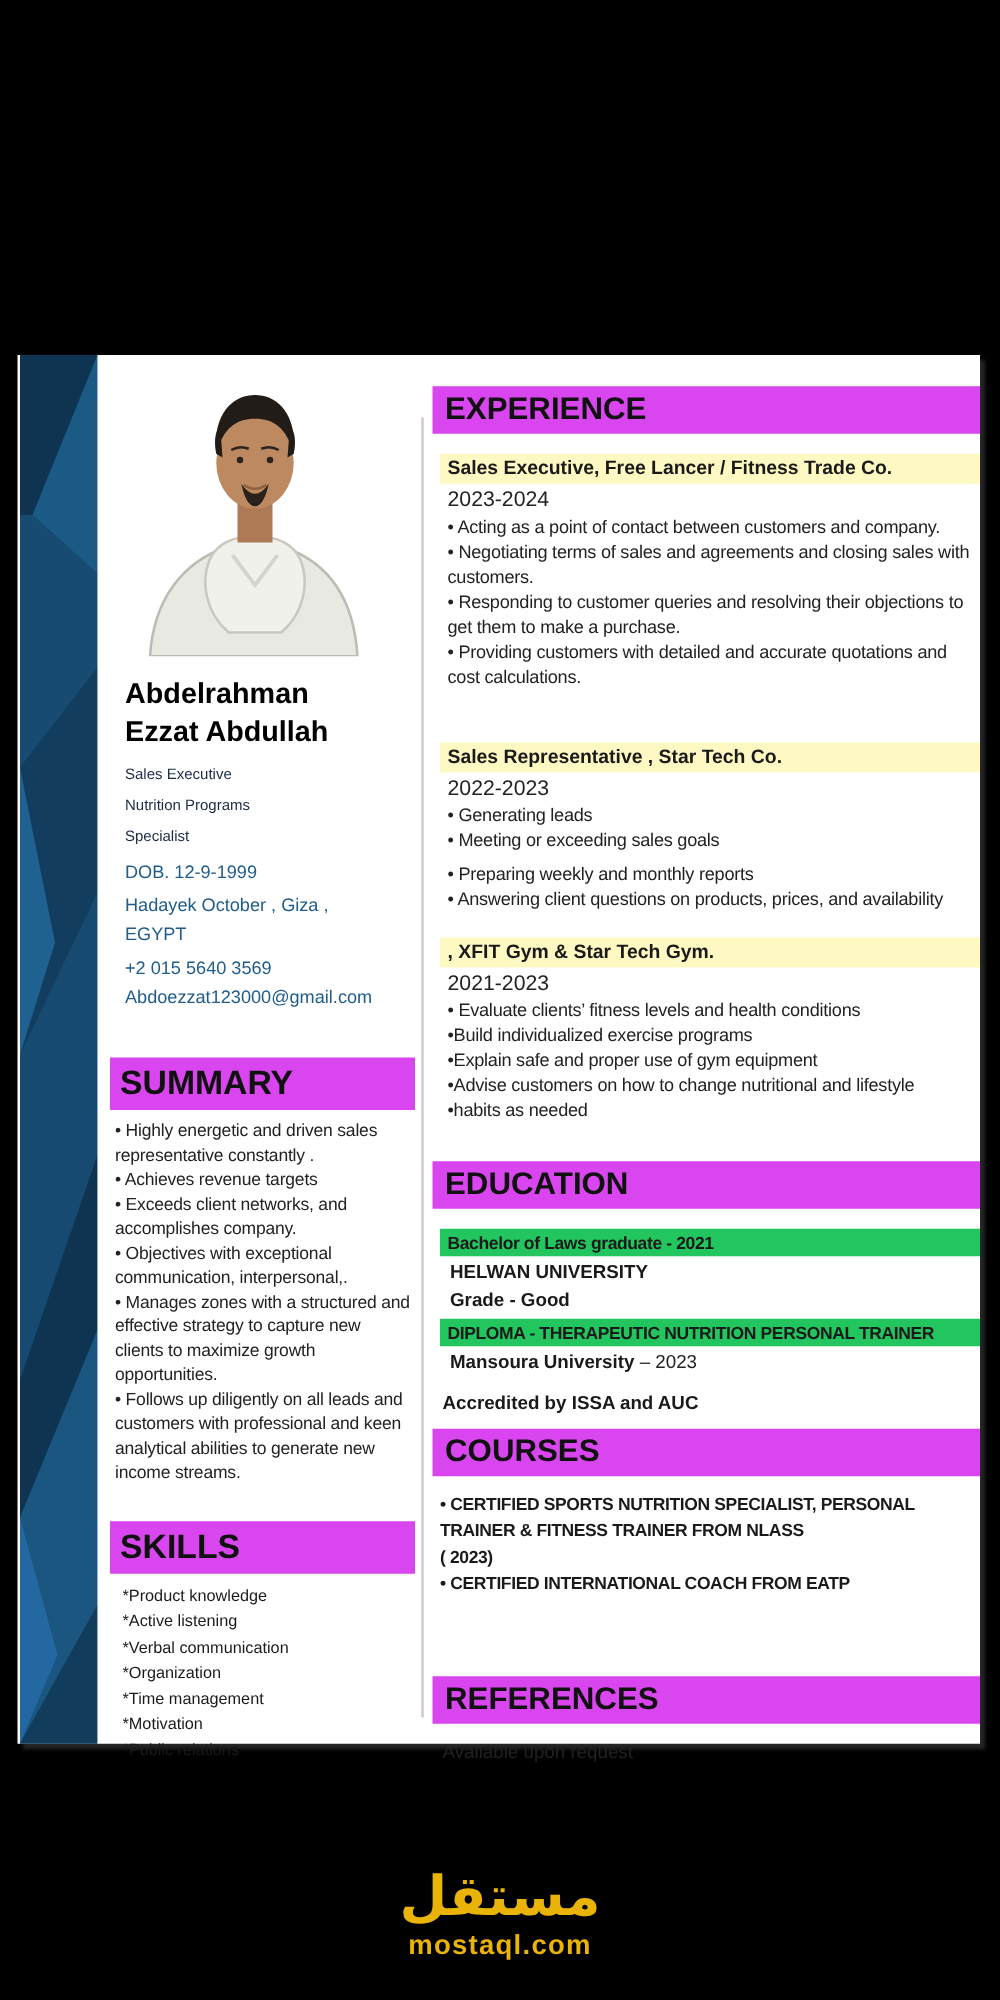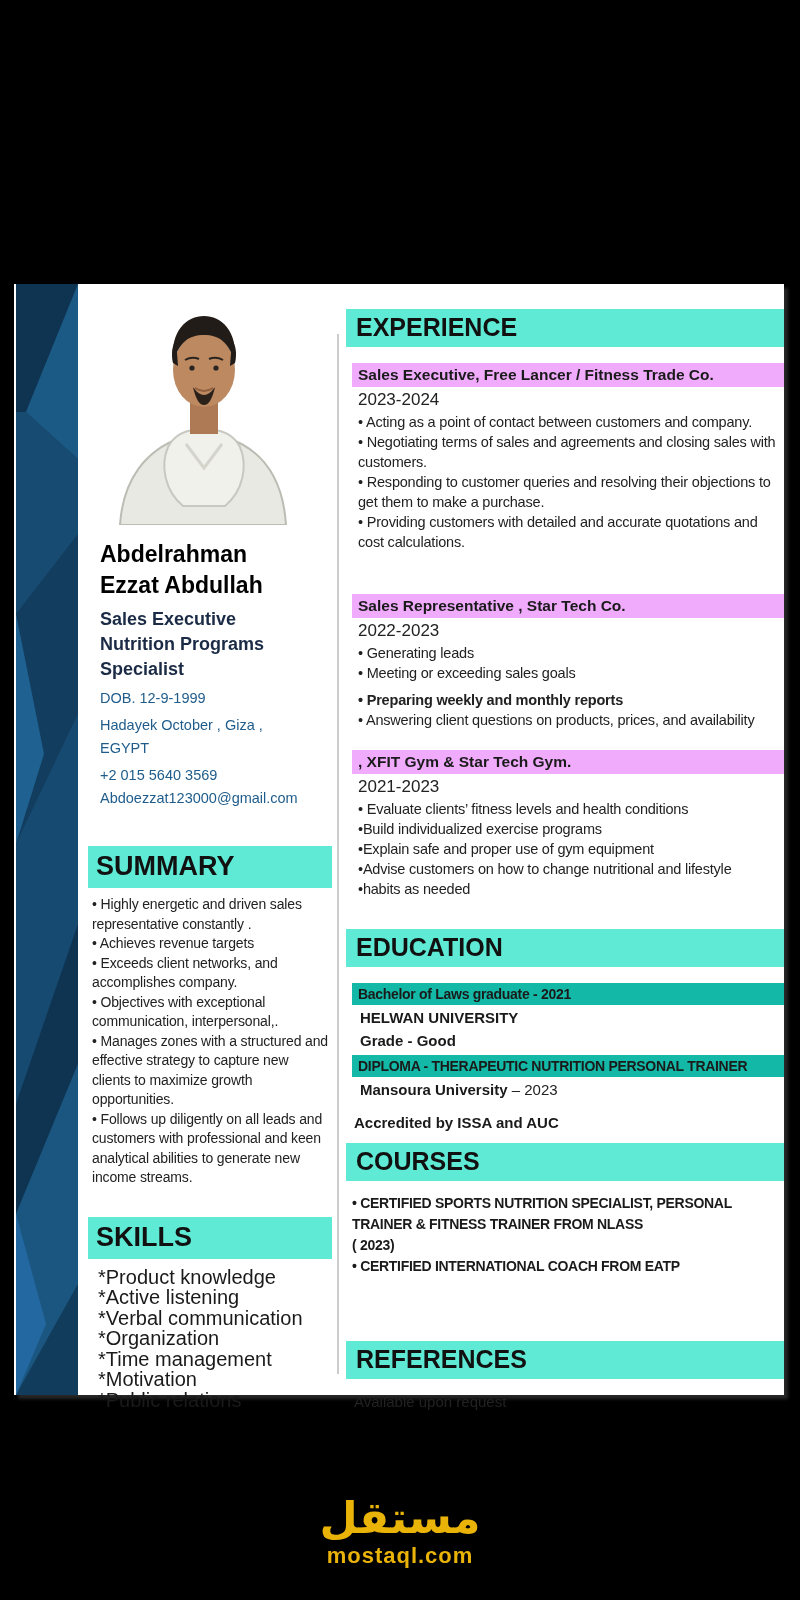--- a/index.html
+++ b/index.html
@@ -9,48 +9,48 @@
         box-shadow:4px 4px 3px rgba(70,70,70,.55);}
   .facet-band{position:absolute;left:2px;top:0;width:62px;height:1111px;}
   .divider{position:absolute;left:323px;top:50px;width:2px;height:1040px;background:#ccc;}
 
   .left-col{position:absolute;left:74px;top:0;width:244px;}
   .right-col{position:absolute;left:332px;top:0;width:438px;}
 
   .photo{margin:24px 0 0 2px;width:228px;height:217px;display:block;}
 
   .name{margin:14px 0 0 12px;font-size:23px;line-height:31px;font-weight:700;color:#000000;}
-  .jobrole{margin:6px 0 0 12px;font-size:18px;line-height:25px;font-weight:700;color:#1b2b45;}
+  .jobrole{margin:6px 0 0 12px;font-size:12px;line-height:25px;font-weight:400;color:#1b2b45;}
   .contact{margin:7px 0 0 12px;color:#1f5c8b;font-size:14.5px;line-height:18px;}
   .contact div{margin-top:5px;}
   .contact .mt{margin-top:9px;}
 
-  .section-h{background:#5eead4;font-weight:800;color:#111;}
+  .section-h{background:#d946ef;font-weight:800;color:#111;}
   .left-col .section-h{margin:39px 0 0 0;font-size:27px;padding:5px 12px 6px 8px;}
   .sum-list{margin:7px 0 0 4px;width:236px;}
   .sum-list div{font-size:14px;line-height:19.5px;color:#222;letter-spacing:-0.15px;}
   .skills-band{margin-top:29px !important;}
   .skill-list{margin:8px 0 0 10px;}
-  .skill-list div{font-size:20px;line-height:20.5px;color:#1a1a1a;}
+  .skill-list div{font-size:13px;line-height:20.5px;color:#1a1a1a;}
 
   .right-col .section-h{margin-top:25px;font-size:25px;padding:4px 0 5px 10px;}
   .job{margin-left:6px;}
-  .job-title{background:#f0abfc;font-weight:700;font-size:15.5px;color:#1a1a1a;padding:3px 0 3px 6px;}
+  .job-title{background:#fef9c3;font-weight:700;font-size:15.5px;color:#1a1a1a;padding:3px 0 3px 6px;}
   .period{font-size:17px;color:#222;margin:3px 0 2px 6px;}
   .bullets{padding-right:6px;}
   .bullets div{font-size:14.5px;line-height:20px;color:#222;margin-left:6px;letter-spacing:-0.2px;}
-  .bullets .gap-top{margin-top:7px;font-weight:bold;}
+  .bullets .gap-top{margin-top:7px;}
   .bullets .nowrap{white-space:nowrap;}
   .j1{margin-top:16px;}
   .j2{margin-top:42px;}
   .j3{margin-top:20px;}
   .edu-h{margin-top:30px !important;}
   .edu1{margin-top:16px;}
   .edu2{margin-top:4px;}
-  .edu-title{background:#14b8a6;font-weight:700;font-size:14px;letter-spacing:-0.3px;color:#1a1a1a;padding:3px 0 3px 6px;}
+  .edu-title{background:#22c55e;font-weight:700;font-size:14px;letter-spacing:-0.3px;color:#1a1a1a;padding:3px 0 3px 6px;}
   .edu-line{font-weight:700;font-size:15px;line-height:21px;color:#1a1a1a;margin:2px 0 0 8px;}
   .edu-note{margin:14px 0 0 8px;font-weight:700;font-size:15px;color:#1a1a1a;}
   .courses-h{margin-top:12px !important;}
   .course-list{margin:12px 0 0 6px;padding-right:4px;}
   .course-list div{font-weight:700;font-size:14px;line-height:21px;letter-spacing:-0.3px;color:#1a1a1a;}
   .refs-h{margin-top:64px !important;}
   .refs-text{margin:14px 0 0 8px;font-size:15px;color:#222;}
 
   .watermark{position:absolute;left:0;top:1492px;width:800px;text-align:center;color:#eab308;}
   .wm-ar{font-family:"DejaVu Sans",sans-serif;font-size:44px;line-height:52px;font-weight:700;direction:rtl;}

